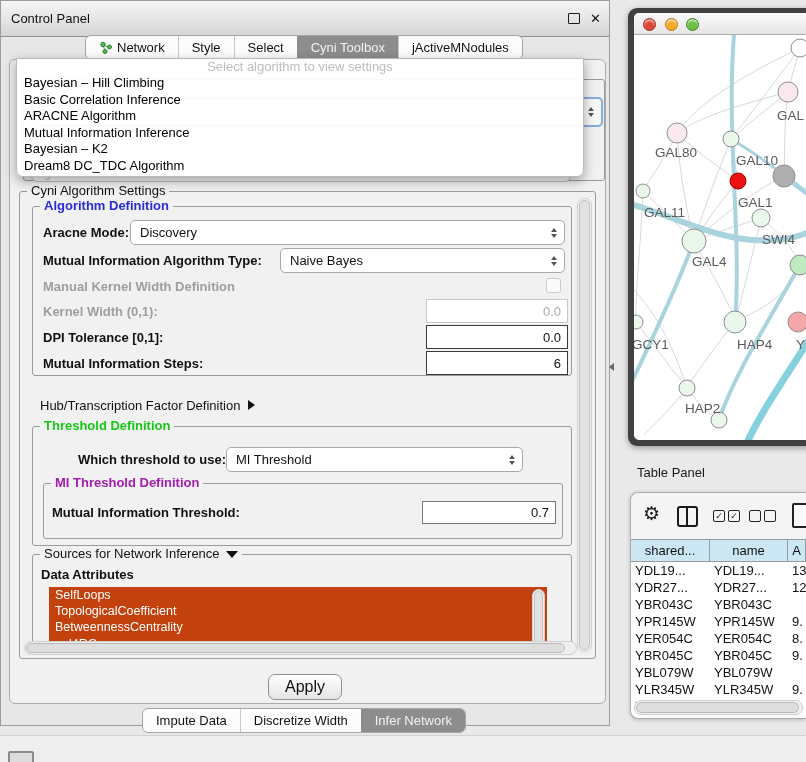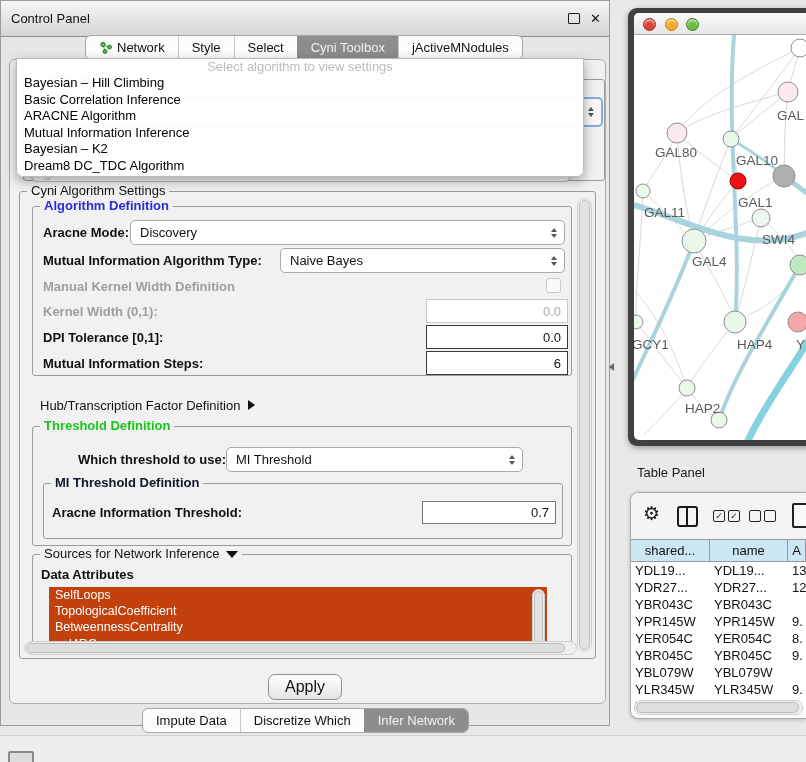--- a/index.html
+++ b/index.html
@@ -181,22 +181,22 @@
       <span class="lg bl" style="color:#18C618">Threshold Definition</span>
       <div class="abs bl" style="left:45px;top:25px">Which threshold to use:</div>
       <div class="combo" style="left:193px;top:20px;width:297px;height:25px">
         <span class="val">MI Threshold</span>
         <span class="spin">
             <b class="up"></b>
             <b class="dn"></b>
           </span>
       </div>
       <div class="grp" style="left:10px;top:56px;width:520px;height:56px">
-        <span class="lg bl" style="color:#0f172a">MI Threshold Definition</span>
-        <div class="abs bl" style="left:8px;top:21px">Aracne Information Threshold:</div>
+        <span class="lg bl" style="color:#a21caf">MI Threshold Definition</span>
+        <div class="abs bl" style="left:8px;top:21px">Mutual Information Threshold:</div>
         <div class="fld" style="left:378px;top:17px;width:134px;height:23px;border-width:1px;border-color:#777">0.7</div>
       </div>
     </div>
 
     <div class="grp" style="left:12px;top:362px;width:540px;height:100px">
       <span class="lg"><span>Sources for Network Inference</span><span class="dtri"></span></span>
       <div class="abs bl" style="left:8px;top:12px">Data Attributes</div>
       <div class="sellist" style="left:16px;top:32px;width:498px;height:66px">
         <div class="li">SelfLoops</div>
         <div class="li">TopologicalCoefficient</div>
@@ -213,21 +213,21 @@
       </div>
   </div>
 
   <div class="btn" style="left:267px;top:673px;width:72px;height:24px">Apply</div>
 
   <div class="abs tabstrip" style="left:141px;top:707px">
     <div class="tab">
         <span>Impute Data</span>
       </div>
     <div class="tab">
-        <span>Discretize Which</span>
+        <span>Discretize Width</span>
       </div>
     <div class="tab sel">
         <span>Infer Network</span>
       </div>
   </div>
 </div>
 
 <div class="abs splitarrow" style="left:609px;top:363px"></div>
 
 <div class="abs netwin">

